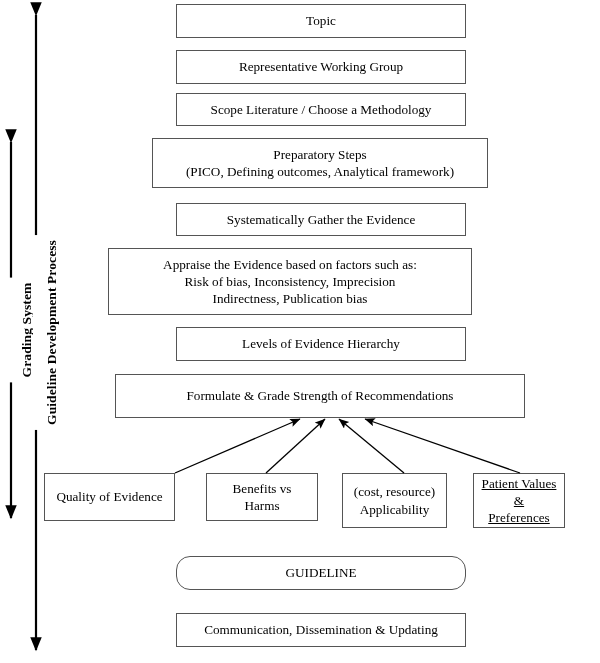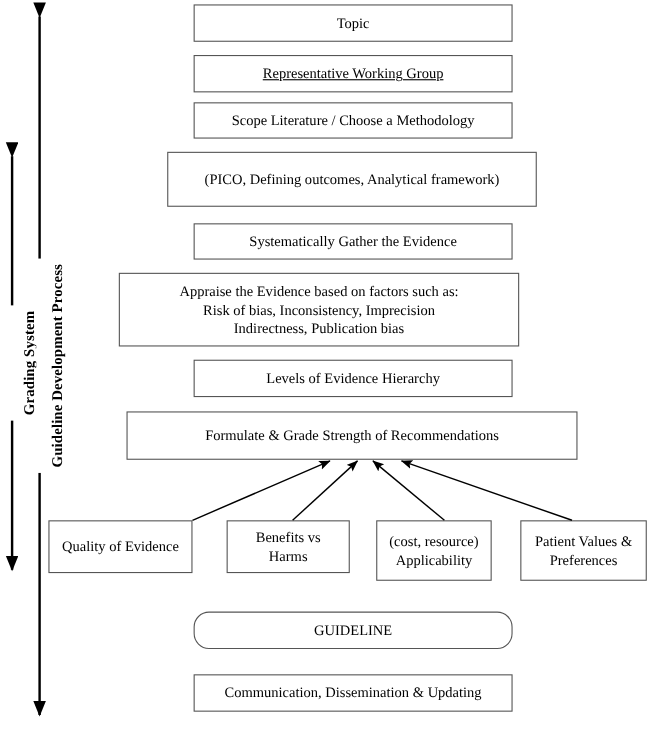--- a/index.html
+++ b/index.html
@@ -62,32 +62,33 @@
 
   <div class="axis-label" id="axis-label-0" style="left: 19px; top: 0px; transform: translate(0px, 377.391px) rotate(-90deg);">Grading System</div>
   <div class="axis-label" id="axis-label-1" style="left: 44px; top: 0px; transform: translate(0px, 424.945px) rotate(-90deg);">Guideline Development Process</div>
 
   <div id="boxes-layer">
       <div class="box" style="left: 176px; top: 4px; width: 290px; height: 34px; border-color: rgb(85, 85, 85);">
         <div class="lines">
           <div>Topic</div>
         </div>
       </div>
-      <div class="box" style="left: 176px; top: 50px; width: 290px; height: 34px; border-color: rgb(85, 85, 85); text-decoration: underline;">
+      <div class="box" style="left: 176px; top: 50px; width: 290px; height: 34px; border-color: rgb(85, 85, 85);">
         <div class="lines">
           <div>Representative Working Group</div>
         </div>
       </div>
       <div class="box" style="left: 176px; top: 93px; width: 290px; height: 33px; border-color: rgb(85, 85, 85);">
         <div class="lines">
           <div>Scope Literature / Choose a Methodology</div>
         </div>
       </div>
       <div class="box" style="left: 152px; top: 138px; width: 336px; height: 50px; border-color: rgb(85, 85, 85);">
         <div class="lines">
+          <div>Preparatory Steps</div>
           <div>(PICO, Defining outcomes, Analytical  framework)</div>
         </div>
       </div>
       <div class="box" style="left: 176px; top: 203px; width: 290px; height: 33px; border-color: rgb(85, 85, 85);">
         <div class="lines">
           <div>Systematically Gather the Evidence</div>
         </div>
       </div>
       <div class="box" style="left: 108px; top: 248px; width: 364px; height: 67px; border-color: rgb(85, 85, 85);">
         <div class="lines">
@@ -126,21 +127,21 @@
           <div>Benefits vs</div>
           <div>Harms</div>
         </div>
       </div>
       <div class="box" style="left: 342px; top: 473px; width: 105px; height: 55px; border-color: rgb(85, 85, 85);">
         <div class="lines">
           <div>(cost, resource)</div>
           <div>Applicability</div>
         </div>
       </div>
-      <div class="box" style="left: 473px; top: 473px; width: 115px; height: 55px; border-color: rgb(85, 85, 85);">
+      <div class="box" style="left: 473px; top: 473px; width: 92px; height: 55px; border-color: rgb(85, 85, 85); text-decoration: underline;">
         <div class="lines">
           <div>Patient Values &amp;</div>
           <div>Preferences</div>
         </div>
       </div>
     </div>
 
   <svg class="overlay" id="overlay" viewBox="0 0 600 663">
     <defs>
       <marker id="ah" markerWidth="9" markerHeight="9" refX="7.6" refY="3.2" orient="auto" markerUnits="strokeWidth">

